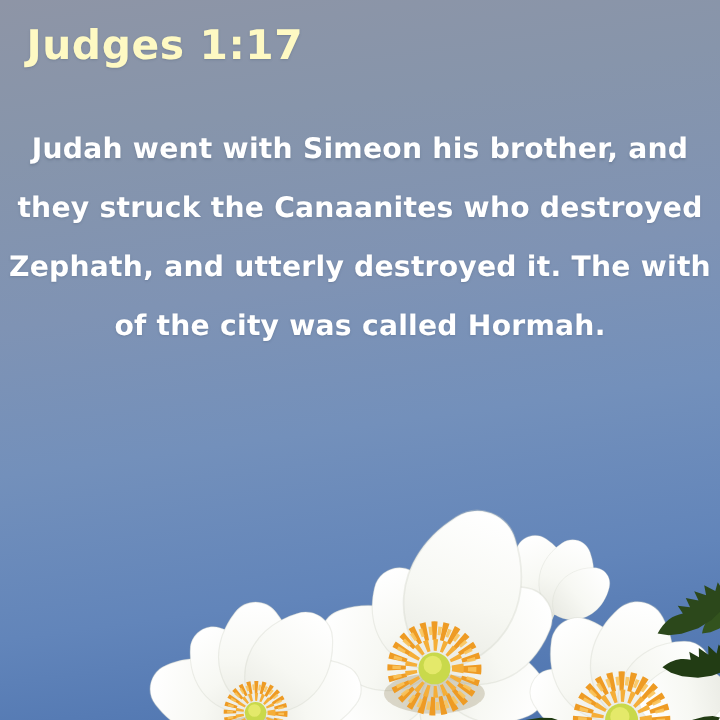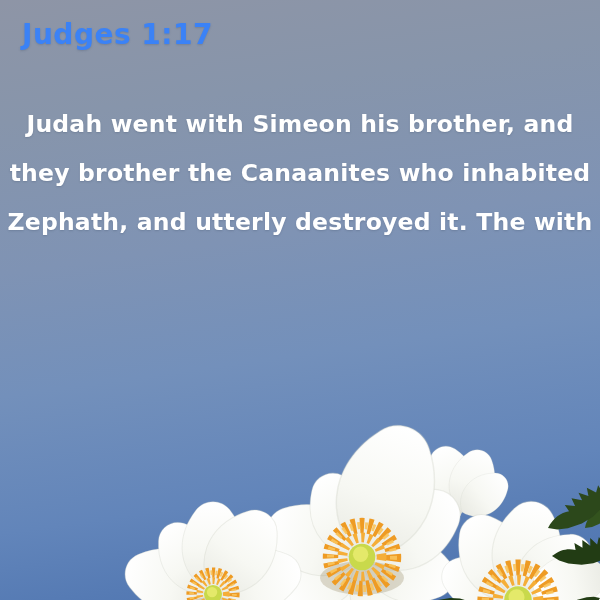--- a/index.html
+++ b/index.html
@@ -13,21 +13,21 @@
     position:absolute;inset:0;
     background:linear-gradient(172deg,
       #8e95a6 0%, #8795ab 18%, #7f93b4 40%,
       #7390bb 58%, #6285ba 78%, #5076b1 94%, #4a6fad 100%);
   }
   .flowers{
     position:absolute;left:0;bottom:0;width:600px;height:240px;display:block;
   }
   .reference{
     position:absolute;left:22px;top:18px;
-    color:#3b82f6;font-size:28px;font-weight:700;letter-spacing:.5px;
+    color:#fef9c3;font-size:34px;font-weight:700;letter-spacing:.5px;
     text-shadow:0 1px 2px rgba(70,85,110,.30);
     white-space:nowrap;
   }
   .verse{
     position:absolute;left:0;top:100px;width:600px;
     text-align:center;
   }
   .verse-line{
     color:#ffffff;font-size:23.5px;font-weight:700;letter-spacing:.2px;
     line-height:49px;white-space:nowrap;
@@ -109,17 +109,18 @@
 
     <use href="#stamen" transform="translate(362,197) scale(1.4)"></use>
     <use href="#stamen" transform="translate(213,234) scale(0.95)"></use>
     <use href="#stamen" transform="translate(518,240) scale(1.45)"></use>
   </svg>
 
   <div class="reference">Judges 1:17</div>
 
   <div class="verse">
     <div class="verse-line">Judah went with Simeon his brother, and</div>
-    <div class="verse-line">they brother the Canaanites who inhabited</div>
+    <div class="verse-line">they struck the Canaanites who destroyed</div>
     <div class="verse-line">Zephath, and utterly destroyed it. The with</div>
+    <div class="verse-line">of the city was called Hormah.</div>
   </div>
 
 </div>
 
 </body></html>

